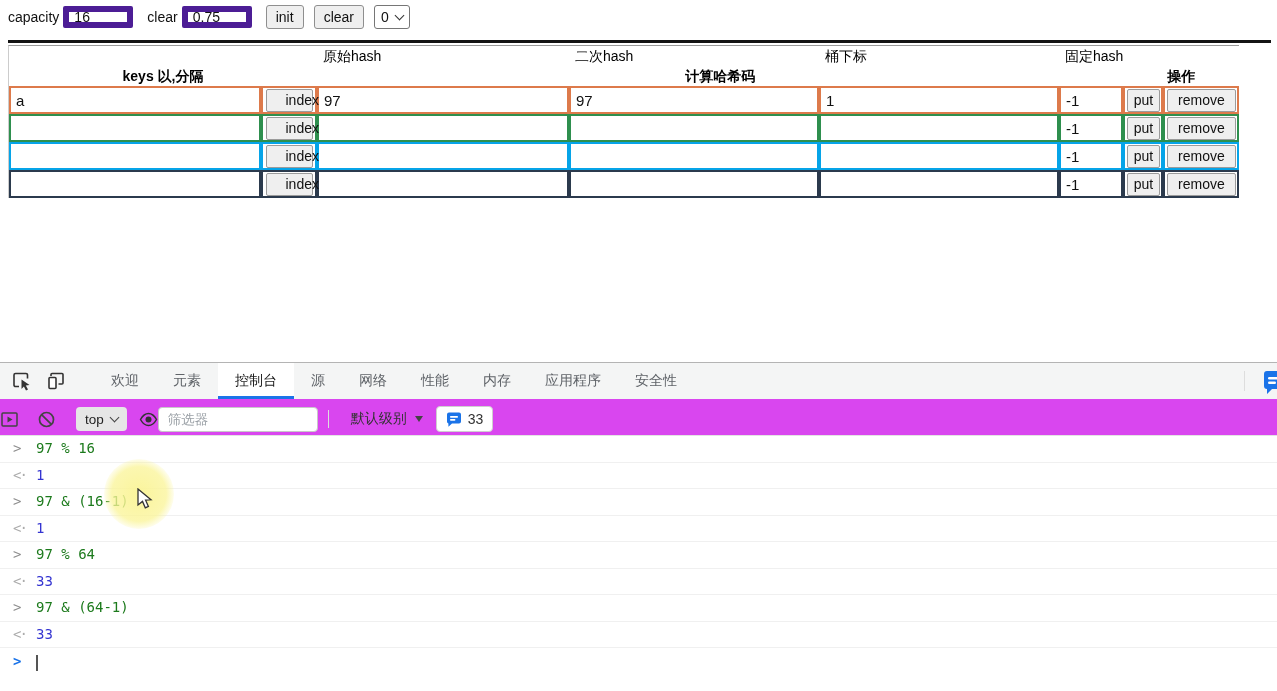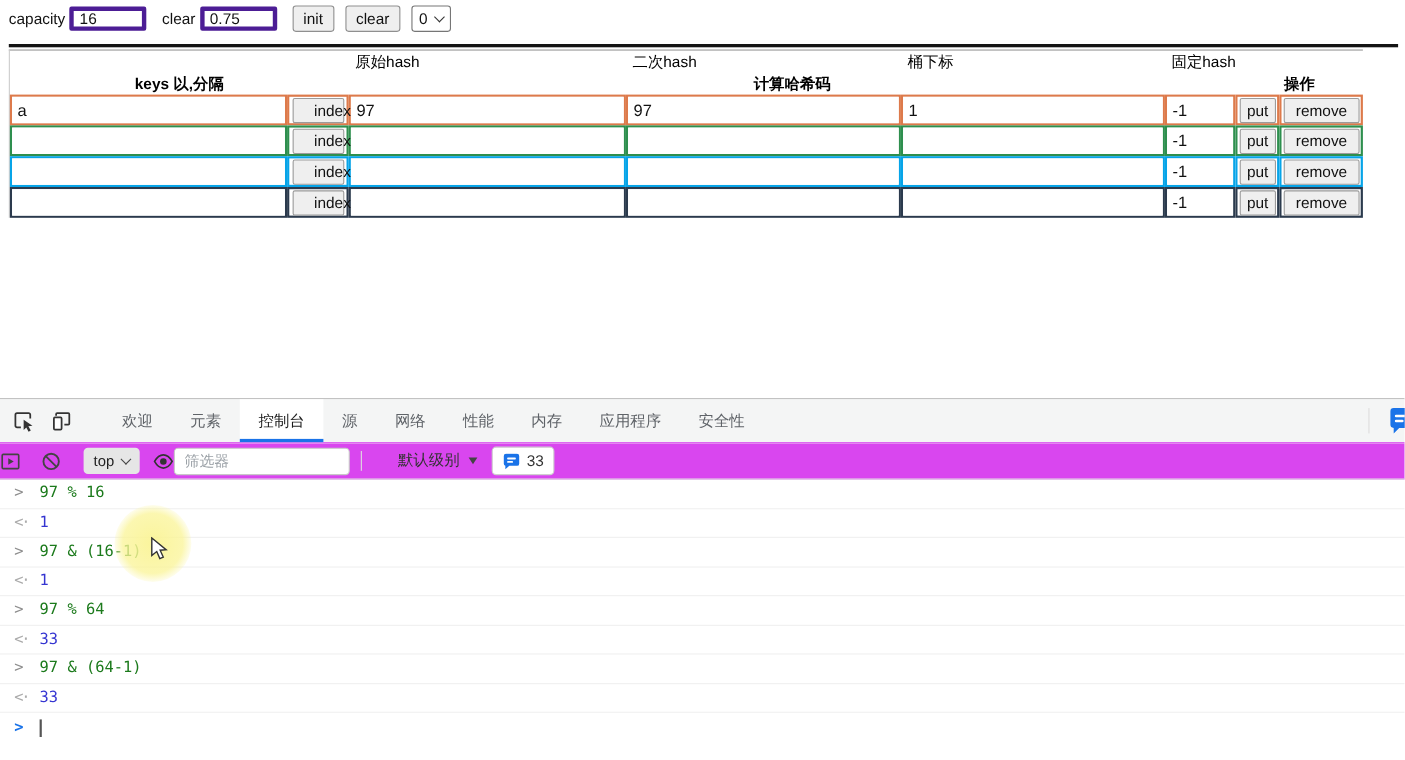--- a/index.html
+++ b/index.html
@@ -3,21 +3,21 @@
 <meta charset="utf-8">
 <style>
   * { margin:0; padding:0; box-sizing:border-box; }
   html,body { width:1277px; height:691px; background:#fff; overflow:hidden;
               font-family:"Liberation Sans", sans-serif; position:relative; }
 
   
   .form-bar { position:absolute; top:0; left:0; right:0; height:34px;
               display:flex; align-items:center; padding-left:8px; font-size:14px; color:#111; }
   .form-bar label { margin-right:4px; }
-  .txt-input { width:70px; height:22px; border:4px solid #4c1d95; border-radius:2px;
+  .txt-input { width:70px; height:22px; border:6px solid #4c1d95; border-radius:2px;
                padding:1px 5px; font-size:14px; font-family:inherit; color:#111; }
   .gap-s { width:10px; } .gap-m { width:14px; }
   .btn { background:#efefef; border:1px solid #8f8f8f; border-radius:3px;
          font-size:14px; font-family:inherit; color:#111; height:24px; padding:0 9px; }
   .fake-select { height:24px; border:1px solid #767676; border-radius:3px; background:#fff;
                  display:inline-flex; align-items:center; padding:0 6px; font-size:14px; gap:7px; }
   .chev-down { width:7px; height:7px; border-right:1.6px solid #333; border-bottom:1.6px solid #333;
                transform:rotate(45deg); margin-top:-4px; }
 
   
@@ -32,42 +32,42 @@
                 font-family:inherit; padding:0 5px; color:#111; display:block; }
   td.center { text-align:center; }
   .btn-sm { background:#efefef; border:1px solid #9b9b9b; border-radius:2px;
             font-size:14px; font-family:inherit; color:#111; height:23px; padding:0 4px; }
   .btn-index { width:47px;padding-left:19px; } .btn-put { width:33px; } .btn-remove { width:69px; }
 
   
   .devtools { position:absolute; top:362px; left:0; width:1277px; height:329px;
               border-top:1px solid #b4b4b4; background:#fff; }
   .dt-tabbar { height:40px; background:#f4f5f5; display:flex; align-items:stretch; position:relative;
-               border-bottom:1px solid #d946ef; }
+               border-bottom:4px solid #d946ef; }
   .dt-toolicon { width:20px; height:20px; align-self:center; margin-left:12px; }
   .dt-toolicon svg { width:20px; height:20px; display:block; }
   .dt-tabs { display:flex; margin-left:28px; }
   .dt-tab { padding:0 17px; display:flex; align-items:center; font-size:14px; color:#5f6368;
             position:relative; cursor:default; }
   .dt-tab.active { background:#fff; color:#1b1b1b; }
   .dt-tab.active::after { content:""; position:absolute; left:0; right:0; bottom:0; height:3px; background:#1a73e8; }
   .dt-right-divider { position:absolute; right:32px; top:8px; bottom:8px; width:1px; background:#ddd; }
   .dt-feedback { position:absolute; right:-11px; top:8px; width:26px; height:24px; }
 
   .dt-toolbar { height:33px; display:flex; align-items:center; border-bottom:1px solid #e3e3e3;
                 background:#d946ef; }
   .tb-icon { width:19px; height:19px; } .tb-icon svg { width:19px; height:19px; display:block; }
   .tb-sep { width:1px; height:18px; background:#ddd; margin:0 10px; }
   .ctx-chip { background:#e6e6e6; border-radius:4px; height:24px; display:flex; align-items:center;
               gap:7px; padding:0 9px; font-size:13.5px; color:#222; margin:0 12px 0 20px; }
   .ctx-chip .chev-down { border-color:#444; }
   .filter-input { width:160px; height:25px; border:1px solid #c8c8c8; border-radius:4px;
                   font-size:13.5px; font-family:inherit; padding:0 9px; margin-left:0; color:#111; }
   .filter-input::placeholder { color:#9aa0a6; }
-  .level-sel { display:flex; align-items:center; gap:8px; font-size:14px; color:#333; margin-left:23px; }
+  .level-sel { display:flex; align-items:center; gap:8px; font-size:14px; color:#333; margin-left:12px; }
   .level-sel .tri { width:0; height:0; border-left:4.5px solid transparent; border-right:4.5px solid transparent;
                     border-top:6px solid #444; }
   .issues-chip { display:flex; align-items:center; gap:6px; border:1px solid #cfcfcf; border-radius:4px;
                  height:26px; padding:0 9px; margin-left:13px; font-size:14px; color:#333; background:#fff; }
 
   .dt-console { font-family:"DejaVu Sans Mono", monospace; font-size:14px; }
   .entry { position:relative; padding:4px 8px 4px 36px; border-bottom:1px solid #f0f0f0;
            line-height:17.5px; min-height:25px; white-space:pre; }
   .entry .mark { position:absolute; left:13px; top:4px; }
   .cmd  { color:#1c7a1c; }

